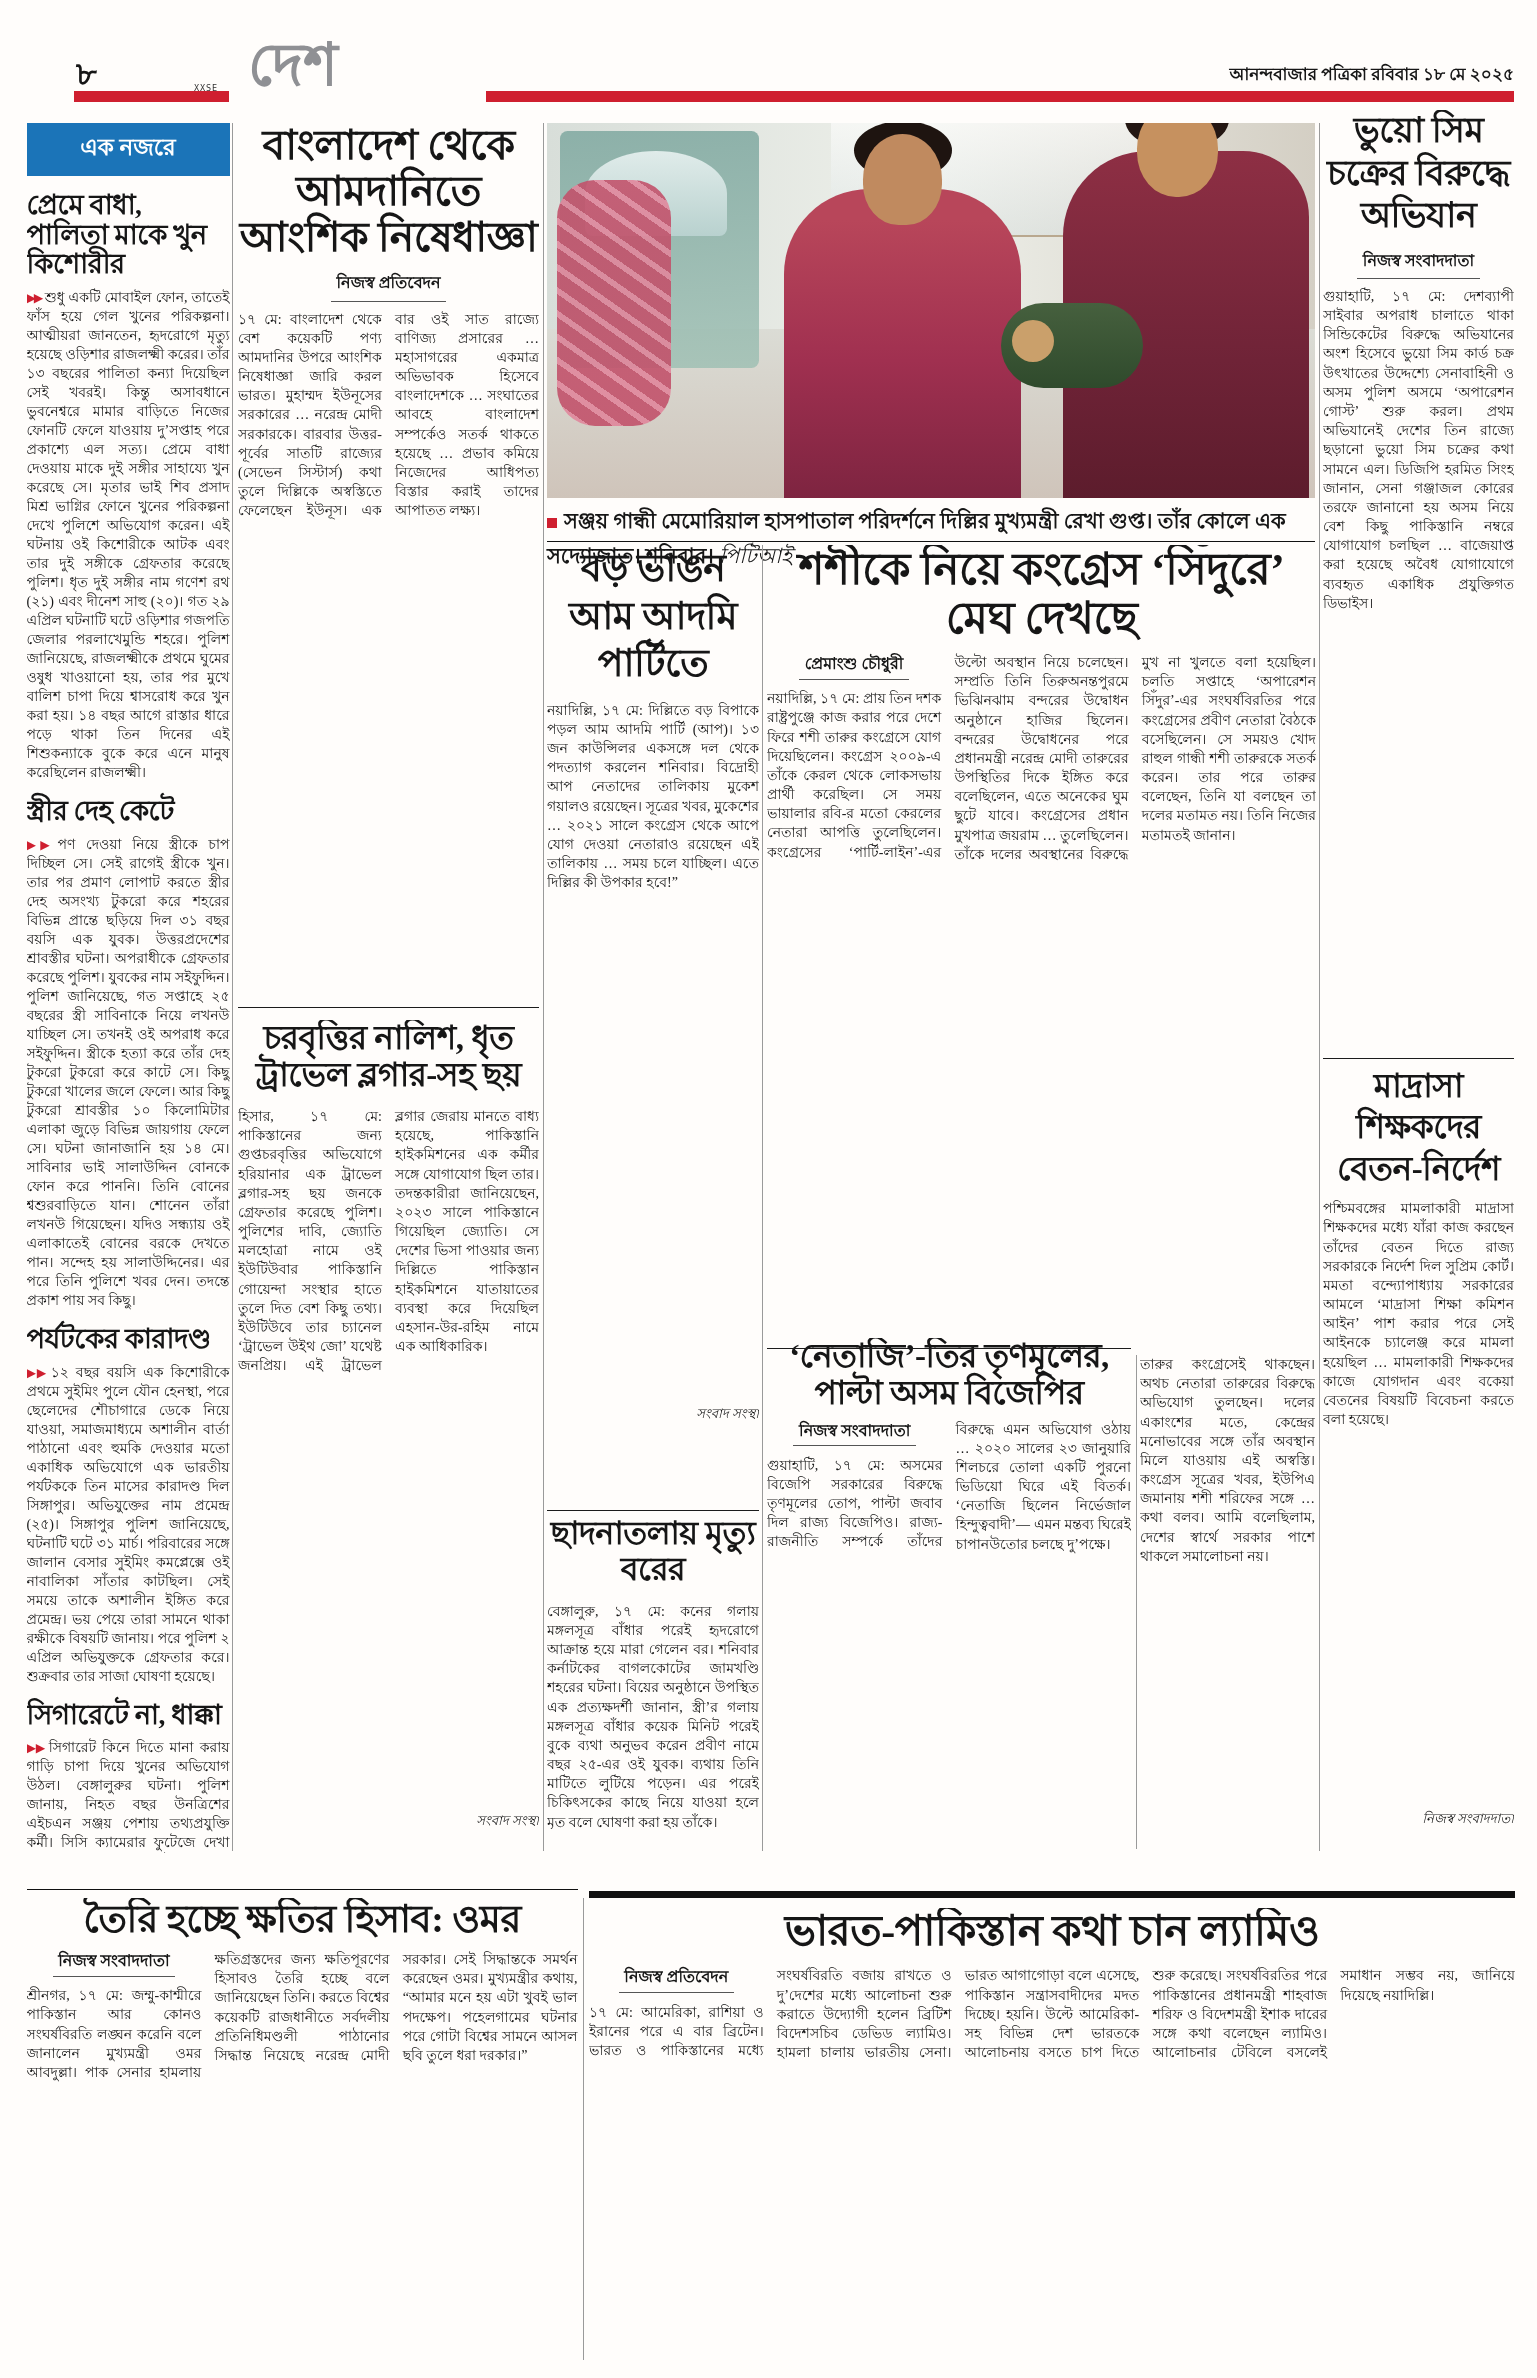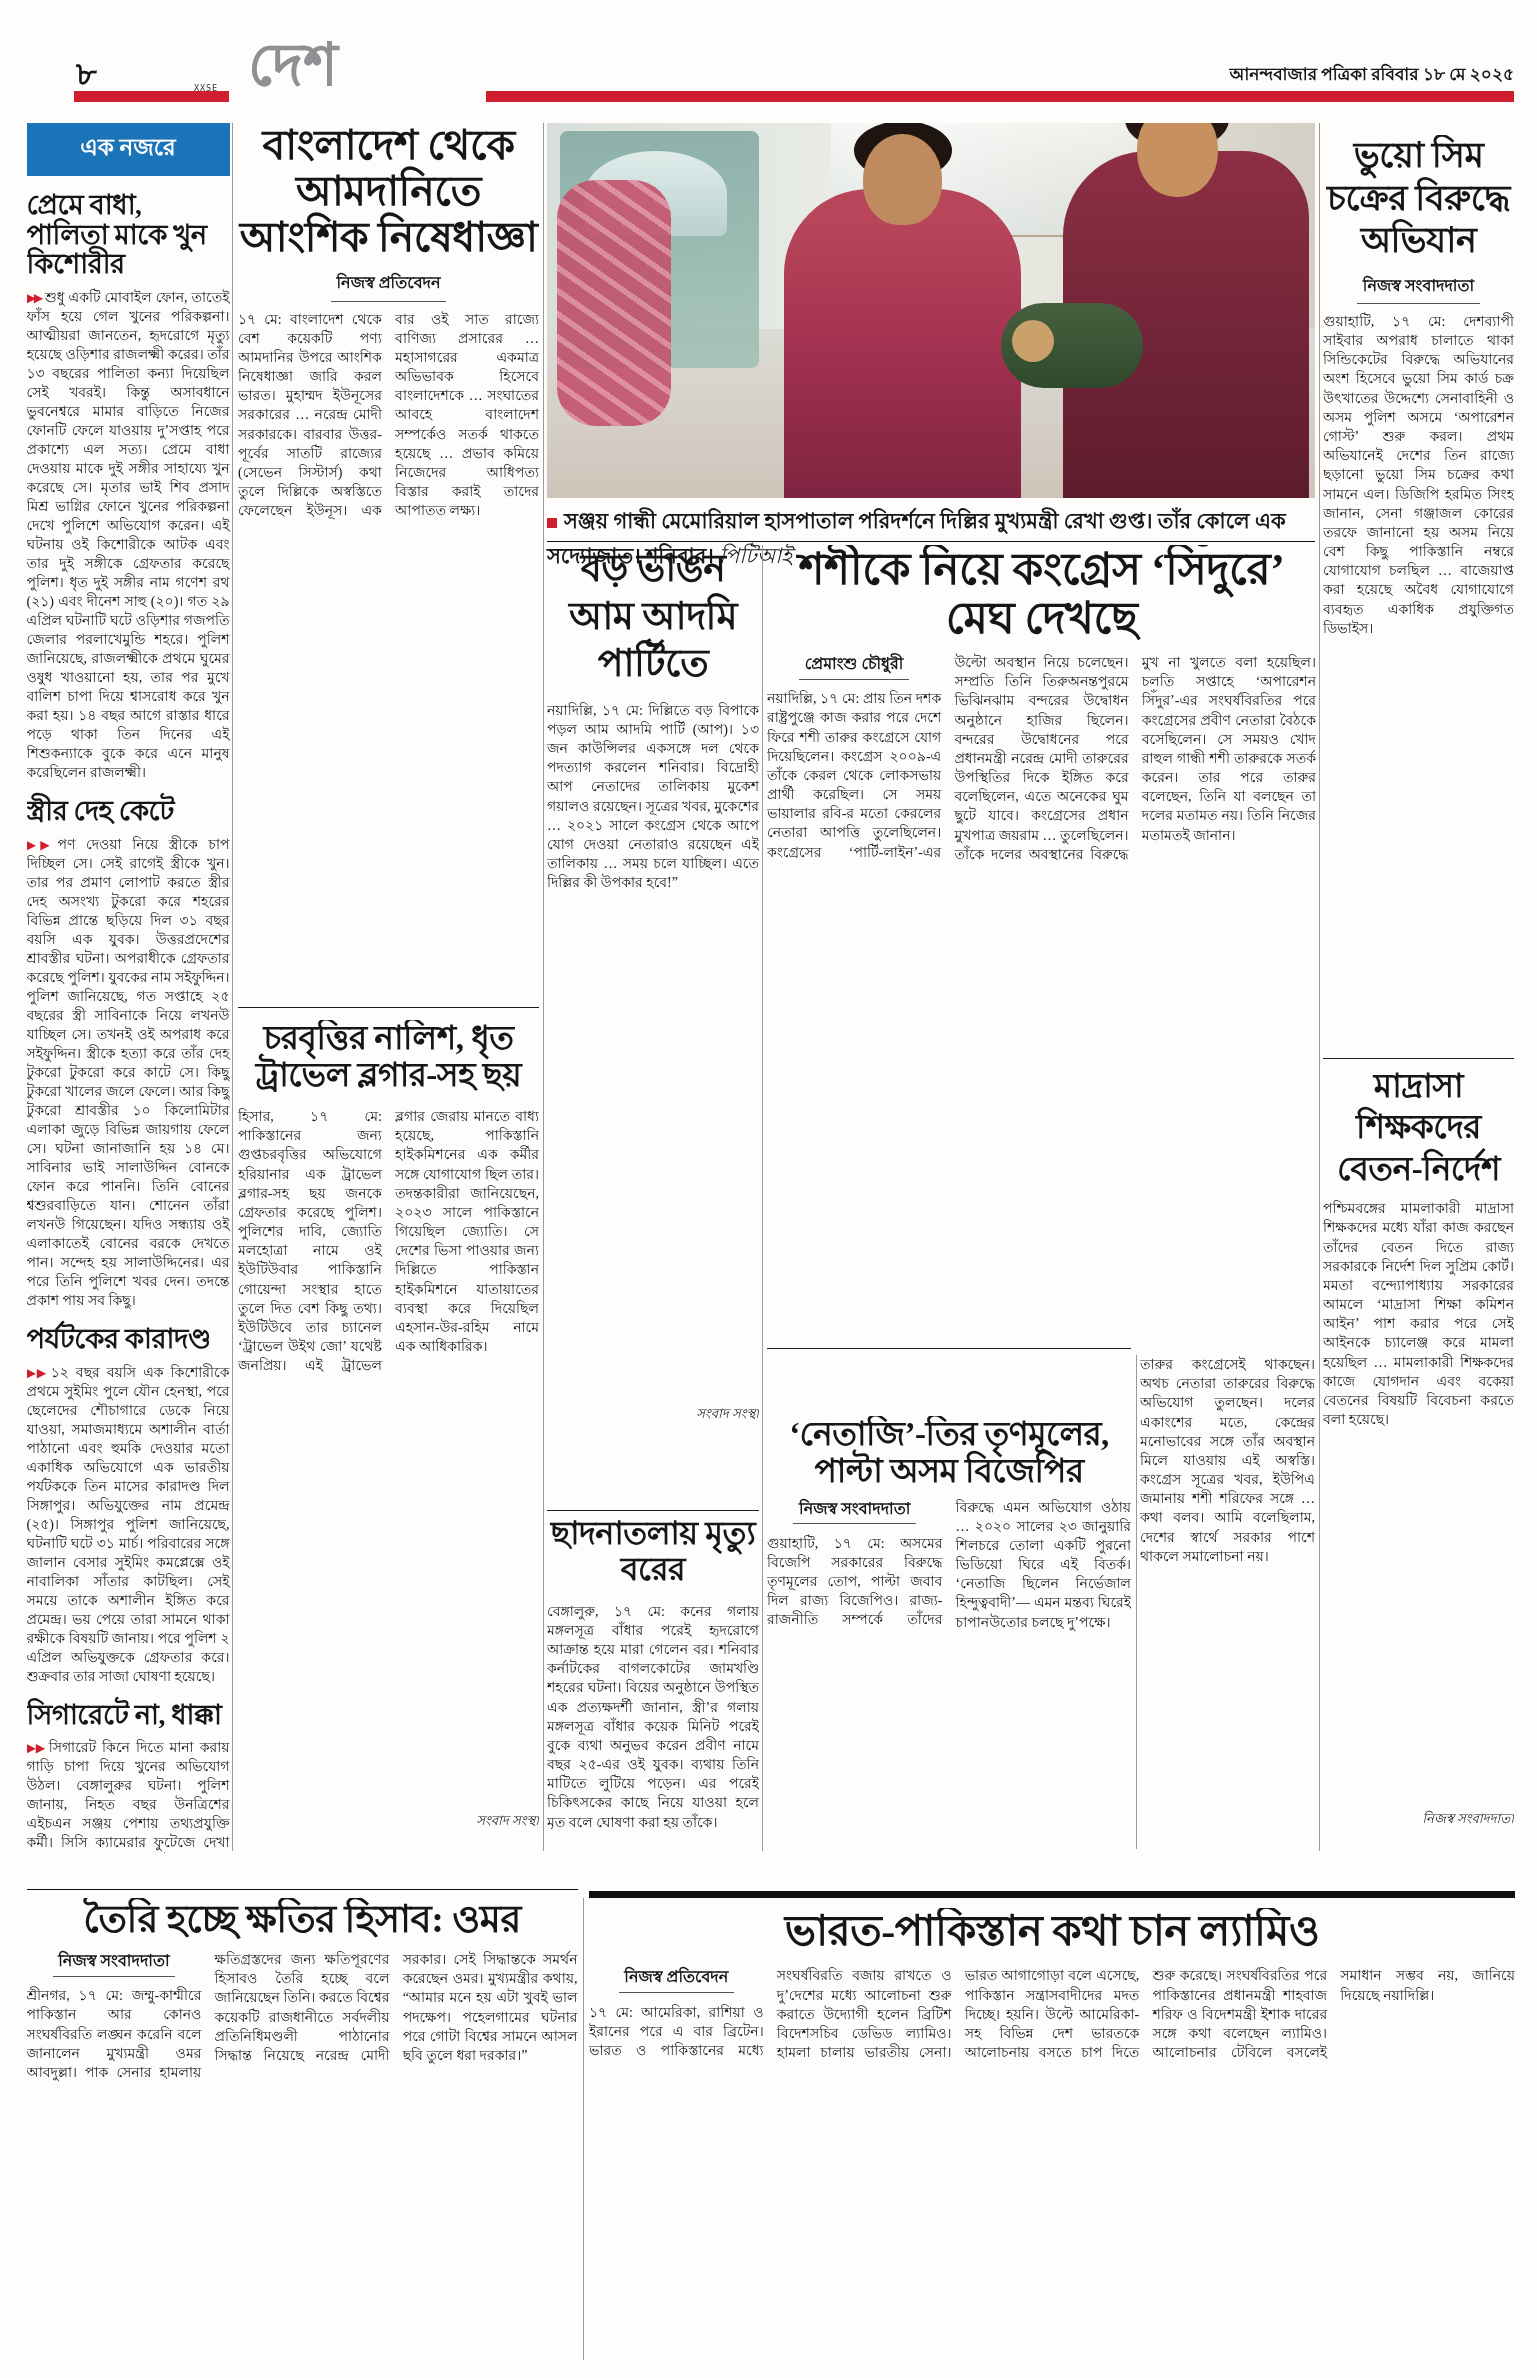--- a/index.html
+++ b/index.html
@@ -63,24 +63,24 @@
   #art-aap { position:absolute; left:547px; top:545px; width:212px; height:961px; overflow:hidden; }
   #art-aap .headline { font-size:38px; line-height:1.25; }
   #art-aap .body-text { margin-top:13.2px; height:700px; }
   #art-groom { position:absolute; left:547px; top:1516px; width:212px; height:335px; overflow:hidden; }
   #art-groom .headline { font-size:32px; }
   #art-groom .body-text { margin-top:14px; height:227px; }
   #art-shashi { position:absolute; left:767px; top:545px; width:549px; height:800px; overflow:hidden; }
   #art-shashi .headline { font-size:44px; }
   #art-shashi .body-text { column-count:3; column-gap:13.2px; height:653px; margin-top:9.5px; }
   #shashi-cont { position:absolute; left:1140px; top:1355px; width:175px; height:494px; overflow:hidden; }
-  #art-netaji { position:absolute; left:767px; top:1416px; width:364px; height:494px; overflow:hidden; }
+  #art-netaji { position:absolute; left:767px; top:1338px; width:364px; height:494px; overflow:hidden; }
   #art-netaji .headline { font-size:33px; }
   #art-netaji .body-text { column-count:2; column-gap:13.2px; height:388px; margin-top:7.6px; }
-  #art-sim { position:absolute; left:1323px; top:135px; width:191px; height:933px; overflow:hidden; }
+  #art-sim { position:absolute; left:1323px; top:110px; width:191px; height:933px; overflow:hidden; }
   #art-sim .headline { font-size:35px; line-height:1.22; }
   #art-sim .body-text { margin-top:7.6px; height:681px; }
   #art-madrasa { position:absolute; left:1323px; top:1066px; width:191px; height:785px; overflow:hidden; }
   #art-madrasa .headline { font-size:33px; line-height:1.25; }
   #art-madrasa .body-text { margin-top:9.5px; height:606px; }
   #art-omar { position:absolute; left:26.5px; top:1898px; width:551px; height:462px; overflow:hidden; }
   #art-omar .headline { font-size:38px; }
   #art-omar .body-text { column-count:3; column-gap:13.2px; height:360px; margin-top:9.5px; }
   #art-lammy { position:absolute; left:589px; top:1908px; width:926px; height:452px; overflow:hidden; }
   #art-lammy .headline { font-size:42px; }

